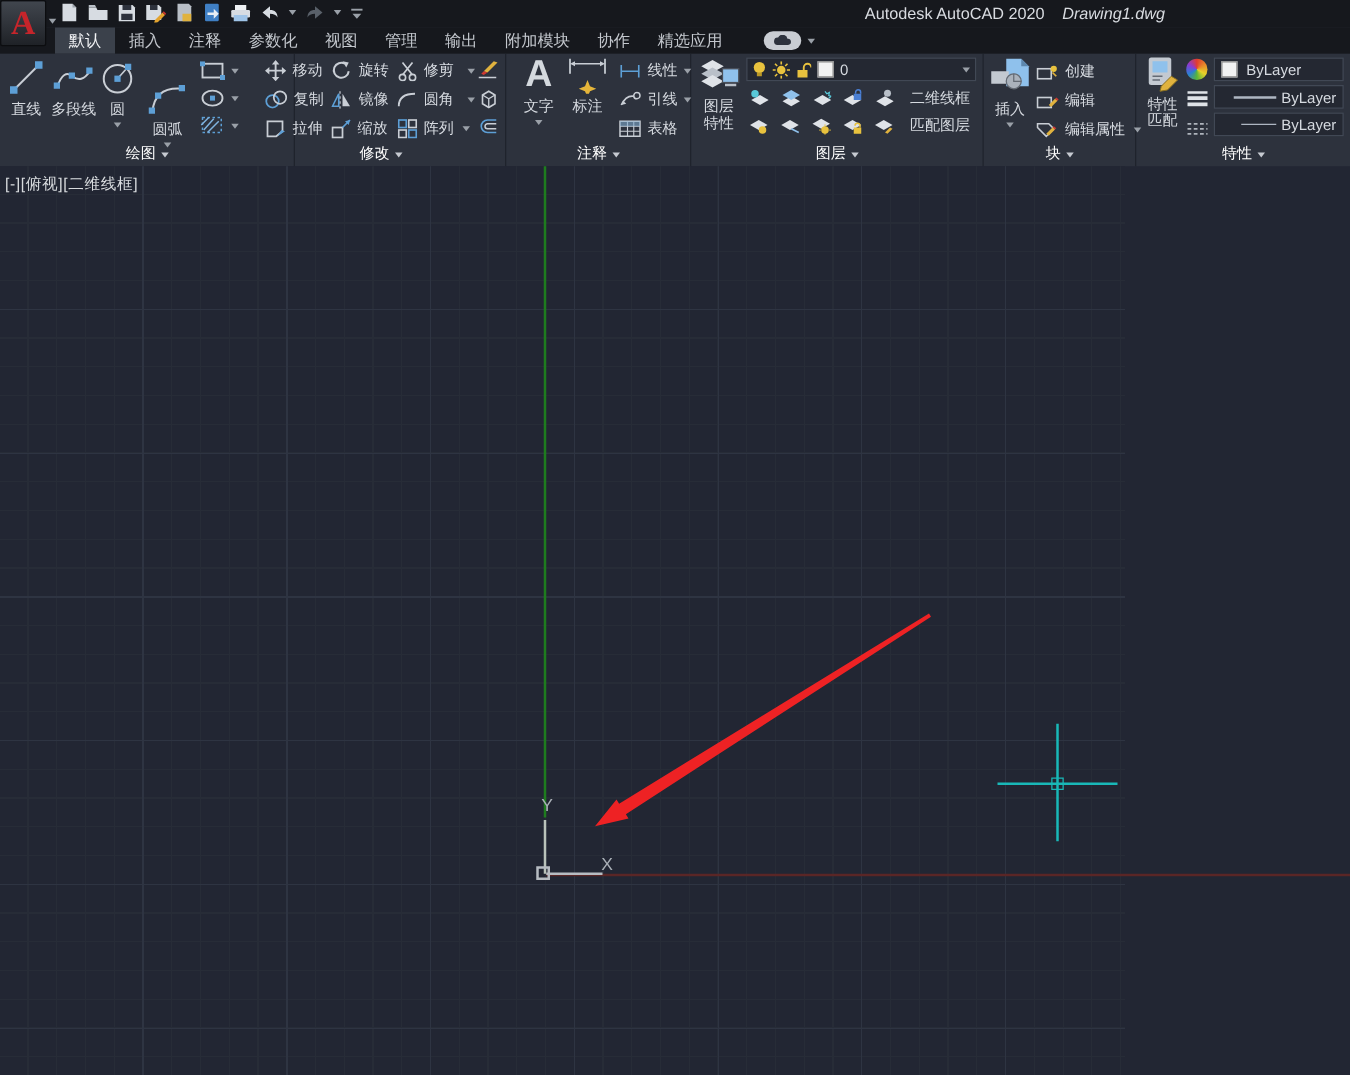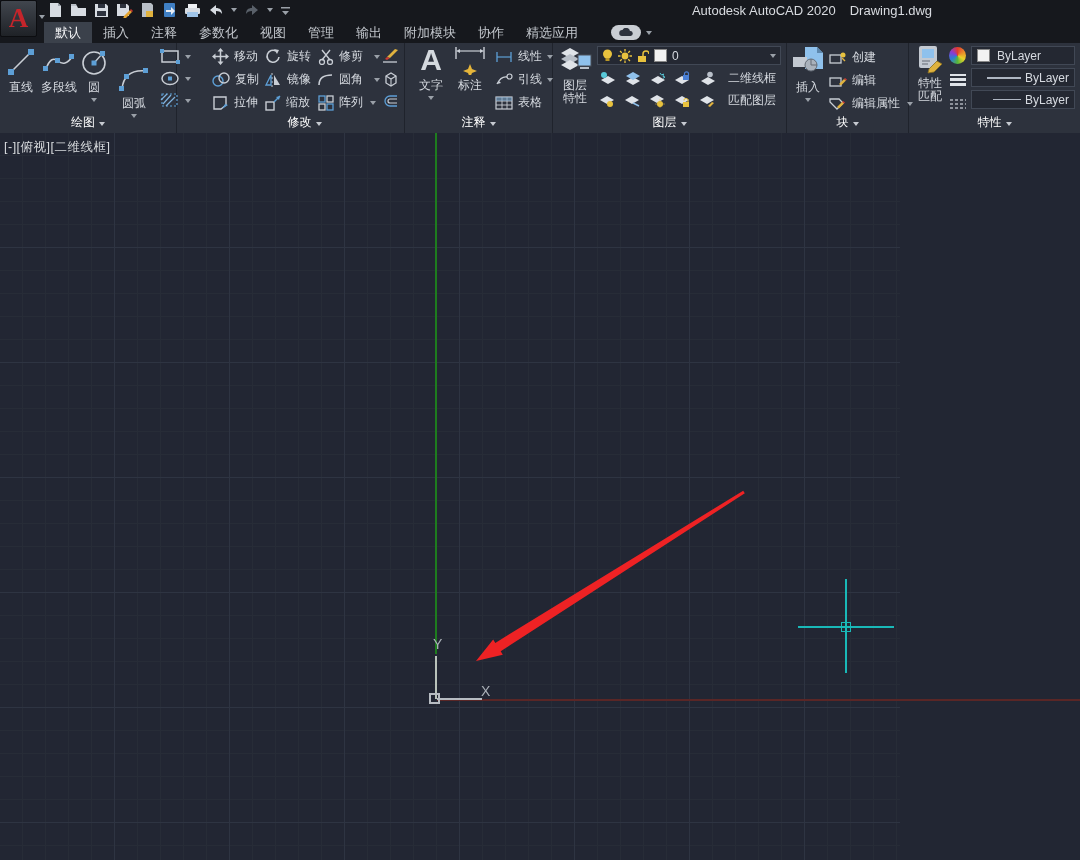--- a/index.html
+++ b/index.html
@@ -10,21 +10,21 @@
   .titlebar{position:absolute;left:0;top:0;width:1080px;height:22px;background:#16181d;}
   .applogo{position:absolute;left:0;top:0;width:37px;height:37px;z-index:30;
     background:linear-gradient(#41464e,#1f2227);border:1px solid #0c0d10;border-radius:2px;
     display:flex;align-items:center;justify-content:center;}
   .applogo .a{color:#c5252b;font-size:27px;font-weight:bold;font-family:"Liberation Serif",serif;line-height:1;}
   .logo-caret{position:absolute;left:39px;top:15px;}
   .caret{width:0;height:0;border-left:3.5px solid transparent;border-right:3.5px solid transparent;border-top:4px solid #9aa0a8;display:inline-block;}
   .qat{position:absolute;left:48px;top:2px;display:flex;align-items:center;gap:7px;}
   .qat svg{display:block;}
   .title-text{position:absolute;left:640px;top:3px;width:344px;text-align:center;color:#d8dbe0;font-size:13px;white-space:nowrap;}
-  .title-text .doc{margin-left:14px;}
+  .title-text .doc{margin-left:14px;font-style:italic;}
 
   
   .tabrow{position:absolute;left:0;top:22px;width:1080px;height:21px;background:#16181d;display:flex;align-items:stretch;padding-left:44px;}
   .tab{padding:0 11px;font-size:13px;color:#c3c7cd;display:flex;align-items:center;cursor:default;}
   .tab.active{background:#3b414b;color:#f2f3f5;}
   .cloudbtn{margin-left:22px;align-self:center;width:30px;height:15px;border-radius:8px;background:#c9cdd3;display:flex;align-items:center;justify-content:center;}
   .cloudbtn svg{display:block;}
   .tab-caret{align-self:center;margin-left:5px;}
 
   
@@ -157,21 +157,21 @@
     <div class="cloudbtn">
       <svg width="16" height="9">
           <path d="M4 8a3 3 0 0 1 .5-6A4 4 0 0 1 12 3a2.5 2.5 0 0 1 .5 5z" fill="#2d323d"></path>
         </svg>
     </div>
     <span class="tab-caret caret"></span>
   </div>
 
   <div class="ribbon">
 
-    <div class="panel" style="left:0;width:177px;">
+    <div class="panel" style="left:0;width:236px;">
       <div class="bigbtn" style="left:5px;top:4px;width:32px;">
         <svg width="30" height="30">
             <line x1="5" y1="25" x2="25" y2="5" stroke="#c9ced5" stroke-width="1.6"></line>
             <rect x="2" y="22" width="6" height="6" fill="#5d9fd6"></rect>
             <rect x="22" y="2" width="6" height="6" fill="#5d9fd6"></rect>
           </svg>
         <span class="lbl">直线</span>
       </div>
       <div class="bigbtn" style="left:37px;top:4px;width:44px;">
         <svg width="34" height="30">

